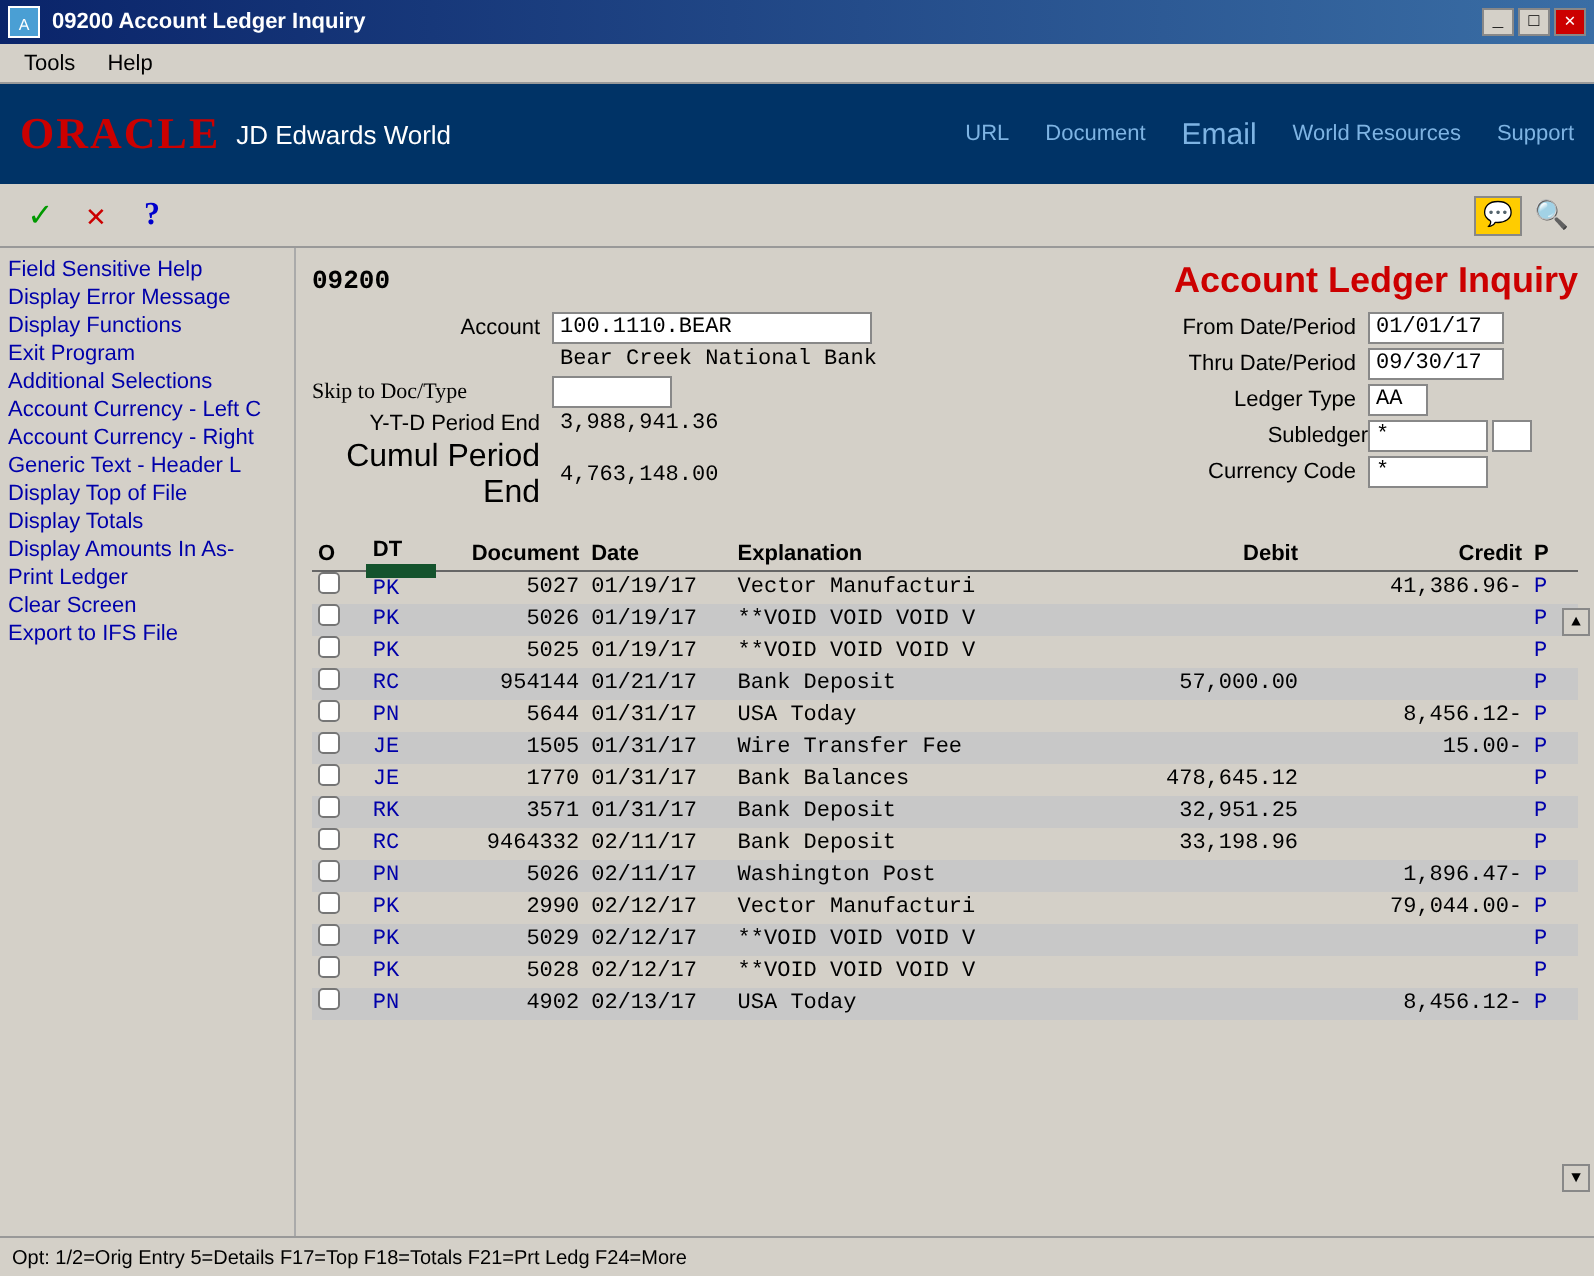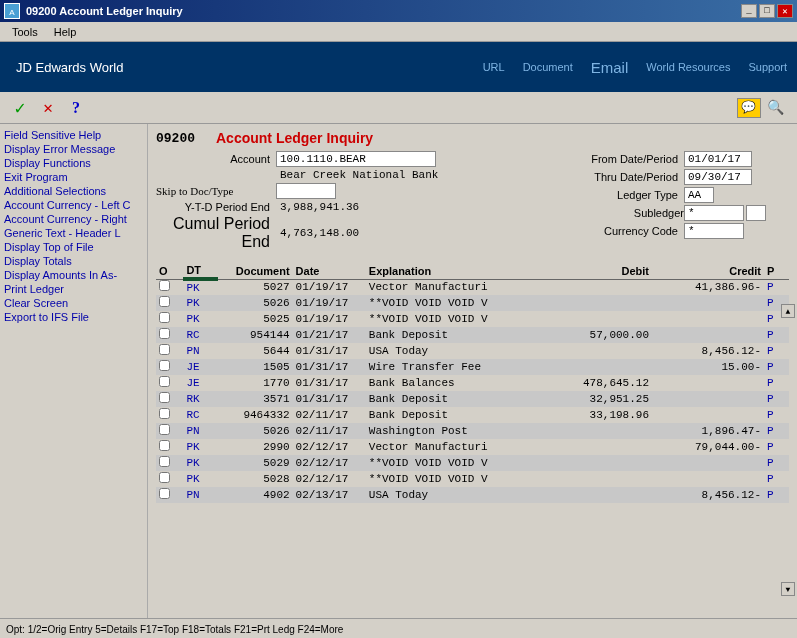--- a/index.html
+++ b/index.html
@@ -66,20 +66,21 @@
   </div>
 </div>
 
 <div id="menu-bar">
   <span class="menu-item">Tools</span>
   <span class="menu-item">Help</span>
 </div>
 
 <div id="oracle-header">
   <div id="oracle-logo">
+    <span id="oracle-text" style="color:#cc0000; font-size:22px; font-weight:bold; font-family:serif; letter-spacing:1px;">ORACLE</span>
     <span style="color:white; font-size:13px; font-family:Arial; margin-left:6px;">JD Edwards World</span>
   </div>
   <div id="nav-links" style="display:flex; gap:18px; align-items:center;">
     <a class="nav-link" style="color:#7eb4e3; font-size:11px; font-family:Arial; text-decoration:none; cursor:pointer;">URL</a>
     <a class="nav-link" style="color:#7eb4e3; font-size:11px; font-family:Arial; text-decoration:none; cursor:pointer;">Document</a>
     <a class="nav-link" style="color:#7eb4e3; font-size:15px; font-family:Arial; text-decoration:none; cursor:pointer;">Email</a>
     <a class="nav-link" style="color:#7eb4e3; font-size:11px; font-family:Arial; text-decoration:none; cursor:pointer;">World Resources</a>
     <a class="nav-link" style="color:#7eb4e3; font-size:11px; font-family:Arial; text-decoration:none; cursor:pointer;">Support</a>
   </div>
 </div>
@@ -120,21 +121,21 @@
     <div class="sidebar-item" style="color:#0000aa; cursor:pointer; padding:1px 0; font-family:Arial; font-size:11px; overflow:hidden; white-space:nowrap;">Display Amounts In As-</div>
     <div class="sidebar-item" style="color:#0000aa; cursor:pointer; padding:1px 0; font-family:Arial; font-size:11px;">Print Ledger</div>
     <div class="sidebar-item" style="color:#0000aa; cursor:pointer; padding:1px 0; font-family:Arial; font-size:11px;">Clear Screen</div>
     <div class="sidebar-item" style="color:#0000aa; cursor:pointer; padding:1px 0; font-family:Arial; font-size:11px;">Export to IFS File</div>
   </div>
 
   <div id="content" style="flex:1; background:#d4d0c8; padding:6px 8px; overflow:hidden; position:relative;">
 
     <div style="display:flex; align-items:center; margin-bottom:5px;">
       <span style="font-size:13px; font-weight:bold; font-family:'Courier New',monospace; min-width:60px;">09200</span>
-      <span style="color:#cc0000; font-size:14px; font-weight:bold; font-family:Arial; flex:1; text-align:left;">Account Ledger  Inquiry</span>
+      <span style="color:#cc0000; font-size:18px; font-weight:bold; font-family:Arial; flex:1; text-align:right;">Account Ledger  Inquiry</span>
     </div>
 
     <div style="display:flex; justify-content:space-between; margin-bottom:4px;">
 
       <div style="min-width:350px;">
 
         <div style="display:flex; align-items:center; margin-bottom:2px;">
           <span style="font-size:11px; width:120px; text-align:right; padding-right:6px; font-family:Arial;">Account</span>
           <input type="text" style="background: white; border: 1px solid rgb(136, 136, 136); padding: 1px 3px; font-size: 11px; font-family: &quot;Courier New&quot;, monospace; width: 160px; height: 16px;" value="100.1110.BEAR">
         </div>
@@ -188,21 +189,21 @@
           <input type="text" style="background: white; border: 1px solid rgb(136, 136, 136); padding: 1px 3px; font-size: 11px; font-family: &quot;Courier New&quot;, monospace; width: 60px; height: 16px;" value="*">
         </div>
       </div>
     </div>
 
     <div style="overflow:hidden; position:relative;">
       <table id="ledger-table" style="width:100%; border-collapse:collapse; font-size:11px;">
         <thead>
           <tr>
             <th style="font-family:Arial; font-size:11px; font-weight:bold; text-align:left; padding:1px 3px; border-bottom:1px solid #666; width:22px;">O</th>
-            <th style="font-family:Arial; font-size:11px; font-weight:bold; text-align:left; padding:1px 3px; border-bottom:4px solid #14532d; width:28px;">DT</th>
+            <th style="font-family:Arial; font-size:11px; font-weight:bold; text-align:left; padding:1px 3px; border-bottom:7px solid #14532d; width:28px;">DT</th>
             <th style="font-family:Arial; font-size:11px; font-weight:bold; text-align:right; padding:1px 3px; border-bottom:1px solid #666; width:55px;">Document</th>
             <th style="font-family:Arial; font-size:11px; font-weight:bold; text-align:left; padding:1px 3px; border-bottom:1px solid #666; width:52px;">Date</th>
             <th style="font-family:Arial; font-size:11px; font-weight:bold; text-align:left; padding:1px 3px; border-bottom:1px solid #666; width:140px;">Explanation</th>
             <th style="font-family:Arial; font-size:11px; font-weight:bold; text-align:right; padding:1px 3px; border-bottom:1px solid #666; width:90px;">Debit</th>
             <th style="font-family:Arial; font-size:11px; font-weight:bold; text-align:right; padding:1px 3px; border-bottom:1px solid #666; width:90px;">Credit</th>
             <th style="font-family:Arial; font-size:11px; font-weight:bold; text-align:left; padding:1px 3px; border-bottom:1px solid #666; width:20px;">P</th>
           </tr>
         </thead>
         <tbody id="table-body">
         <tr style="background: rgb(212, 208, 200);">

